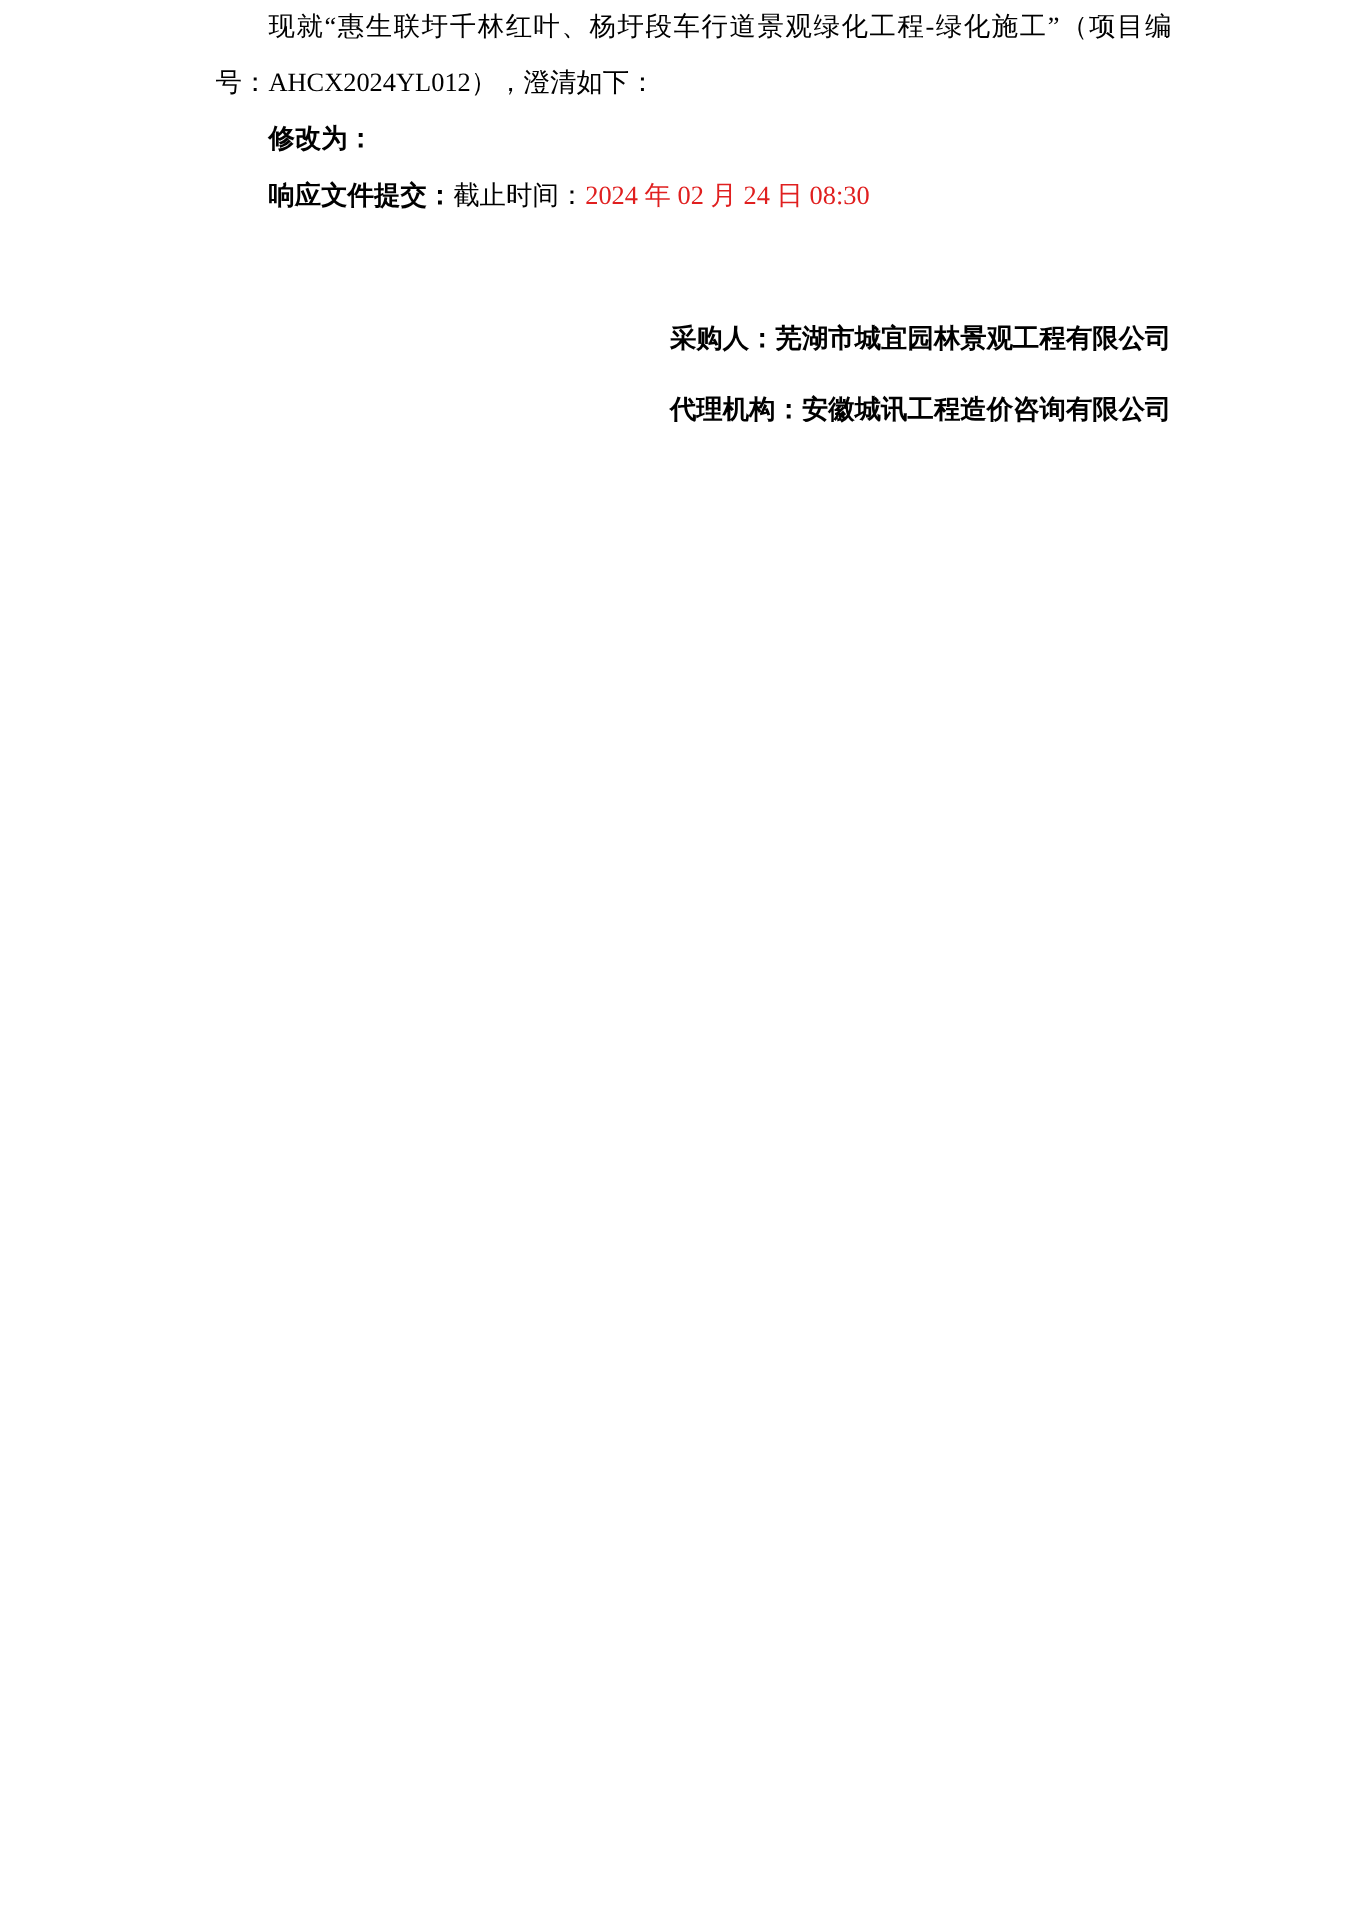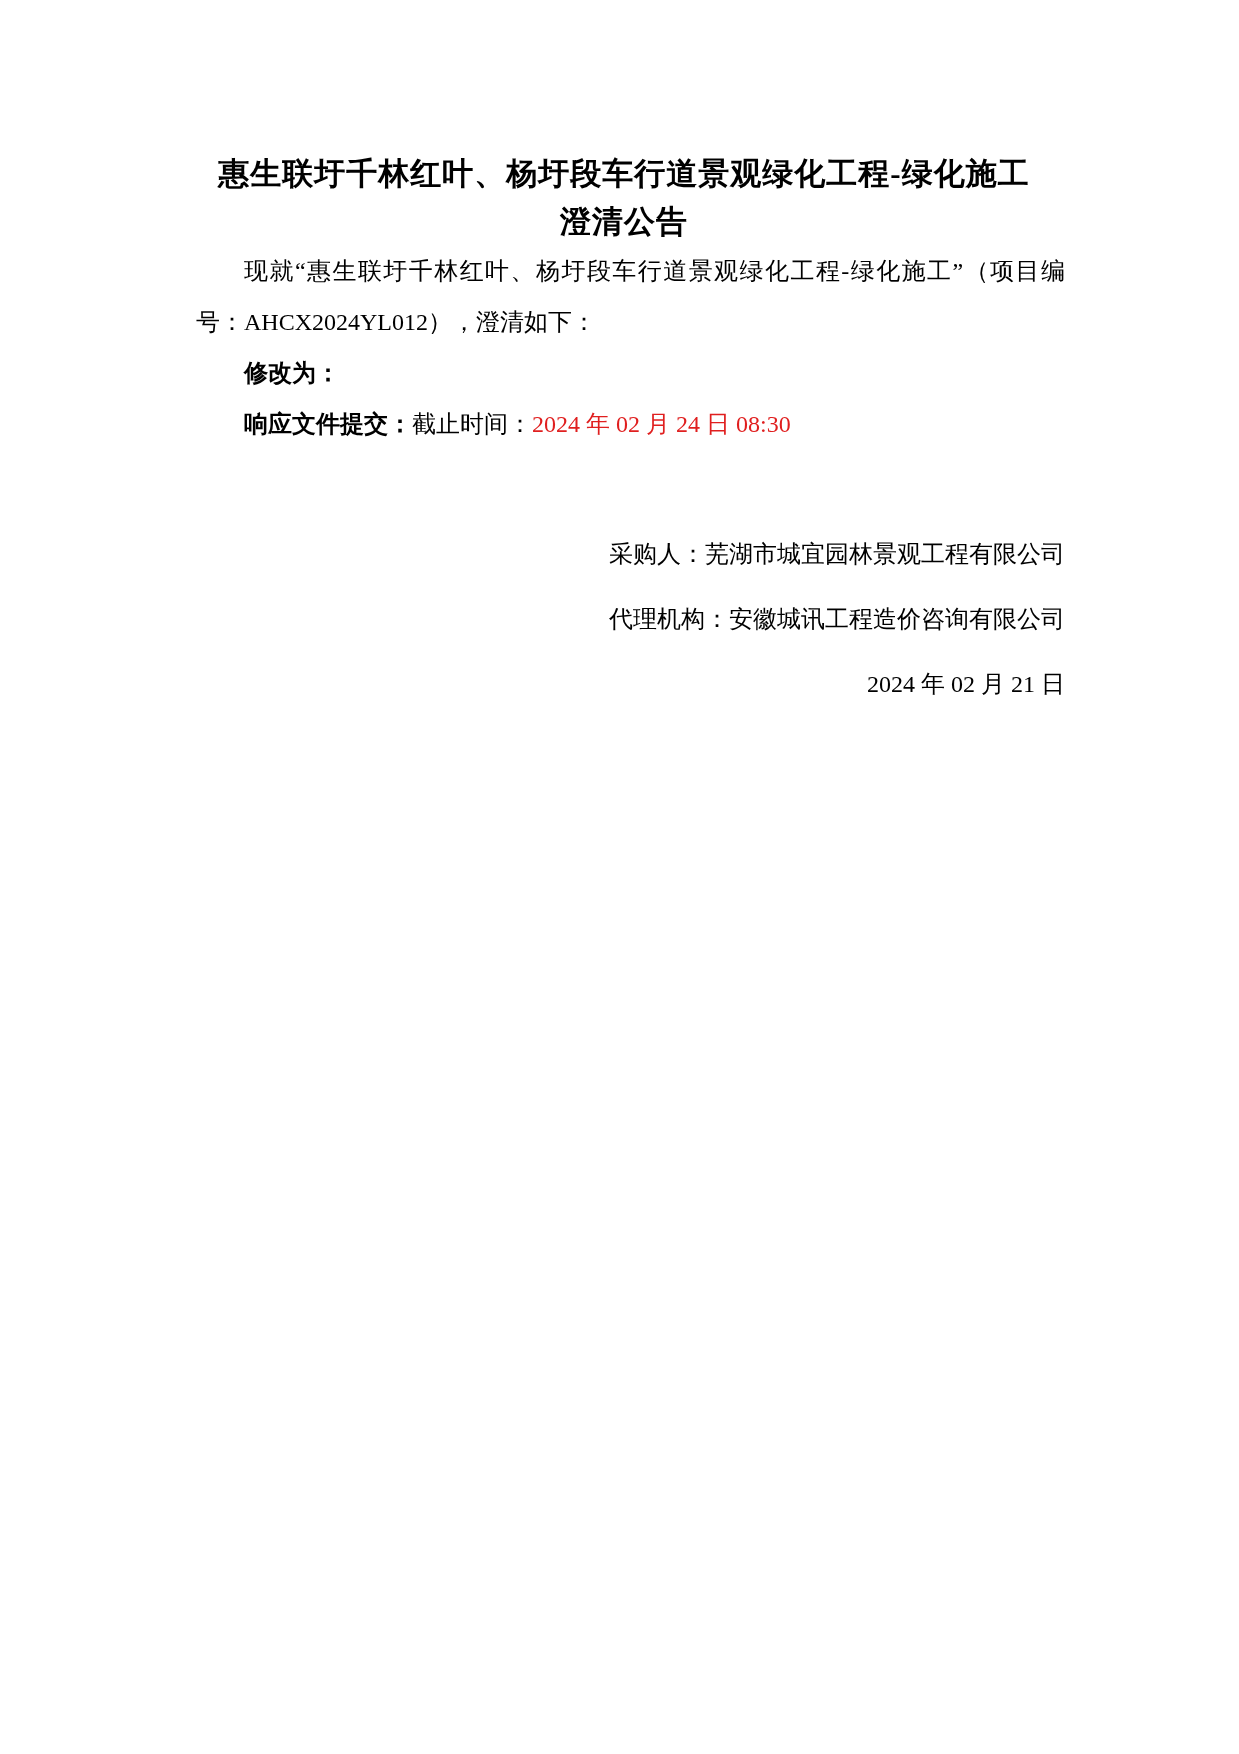--- a/index.html
+++ b/index.html
@@ -48,46 +48,42 @@
   .bold {
     font-weight: bold;
   }
   .red {
     color: var(--red, #e01f1f);
   }
   .signoff {
     margin-top: 72px;
     line-height: 65px;
     text-align: right;
+    font-weight: bold;
   }
   .signoff .sign-line {
     display: block;
   }
 </style>
 </head>
 <body>
 
 <div class="page">
 
-  <h1 class="doc-title">
-    <span class="title-line">惠生联圩千林红叶、杨圩段车行道景观绿化工程-绿化施工</span>
-    <span class="title-line">澄清公告</span>
-  </h1>
 
   <div class="body-text">
 
 
     <p class="para indent">现就“惠生联圩千林红叶、杨圩段车行道景观绿化工程-绿化施工”（项目编号：AHCX2024YL012），澄清如下：</p>
 
 
     <p class="para indent bold">修改为：</p>
 
     <p class="para indent"><span class="bold">响应文件提交：</span><span>截止时间：</span><span class="red">2024 年 02 月 24 日 08:30</span></p>
 
 
     <div class="signoff">
       <span class="sign-line">采购人：芜湖市城宜园林景观工程有限公司</span>
       <span class="sign-line">代理机构：安徽城讯工程造价咨询有限公司</span>
-      <span class="sign-line">2024 年 02 月 21 日</span>
     </div>
 
   </div>
 </div>
 
 </body></html>

